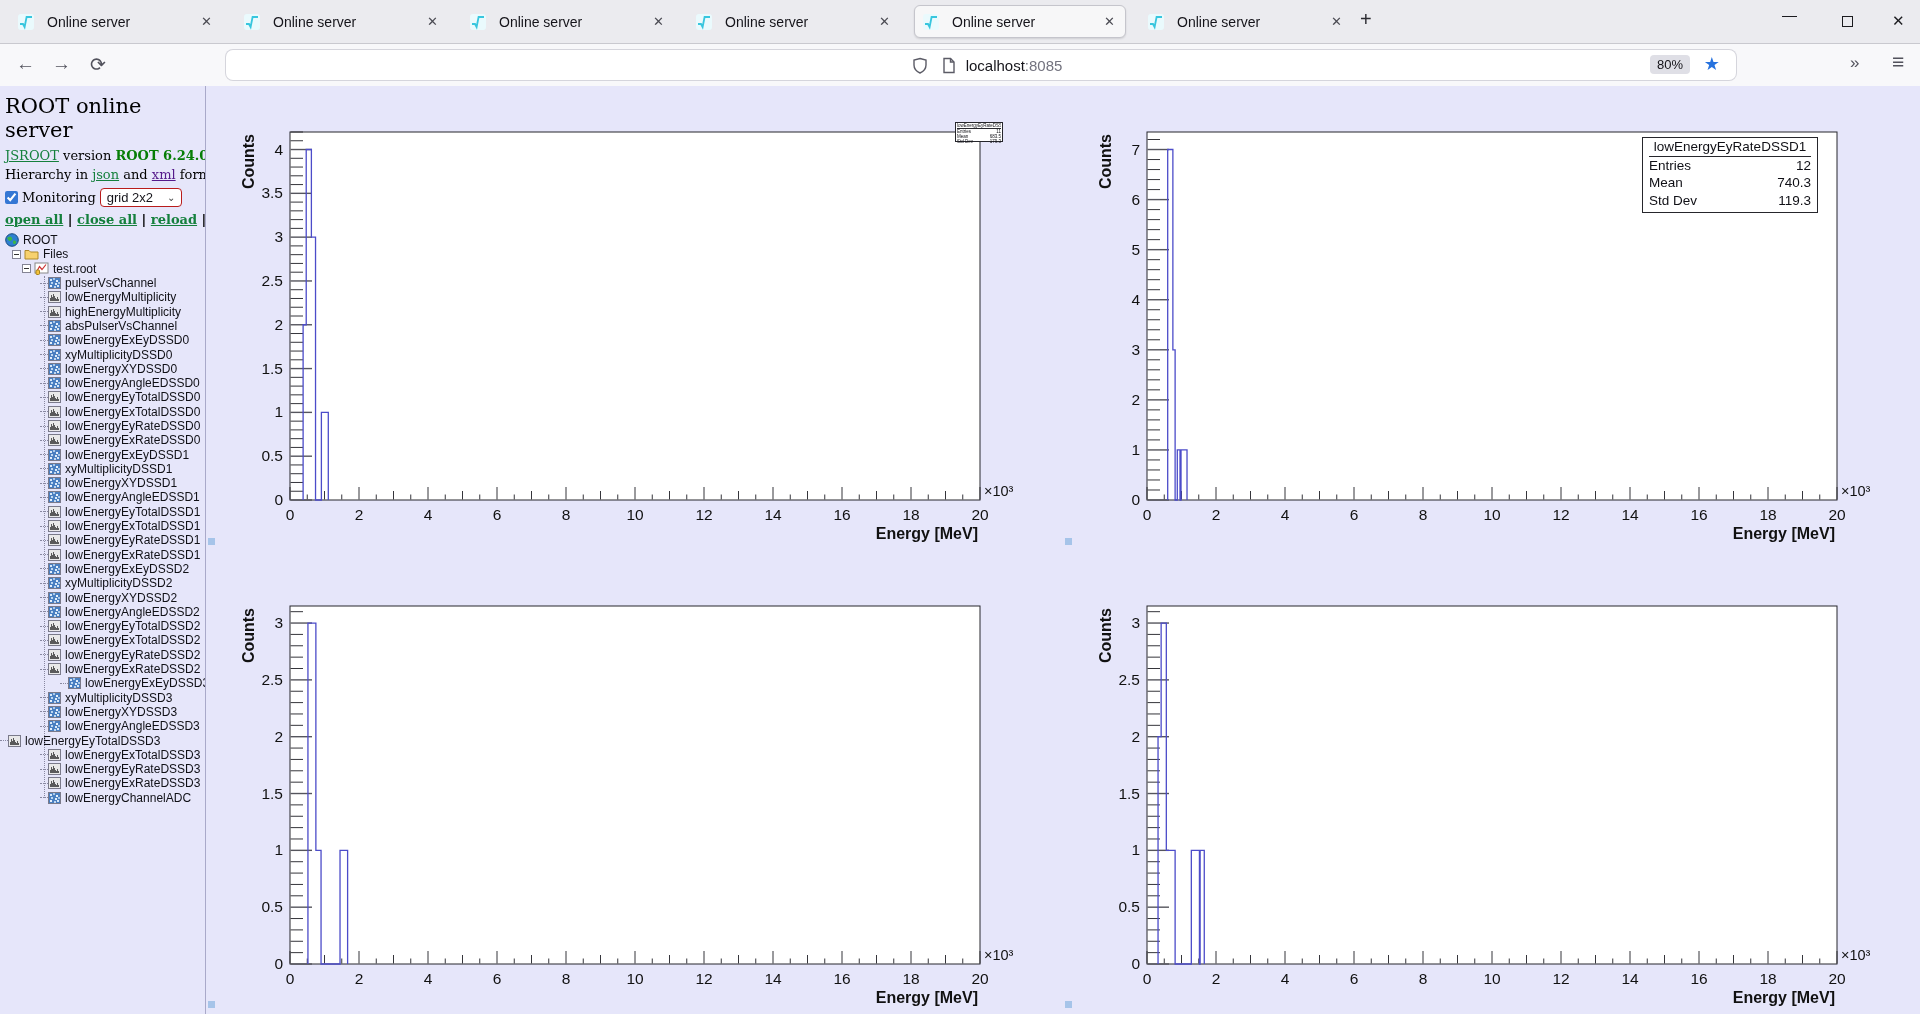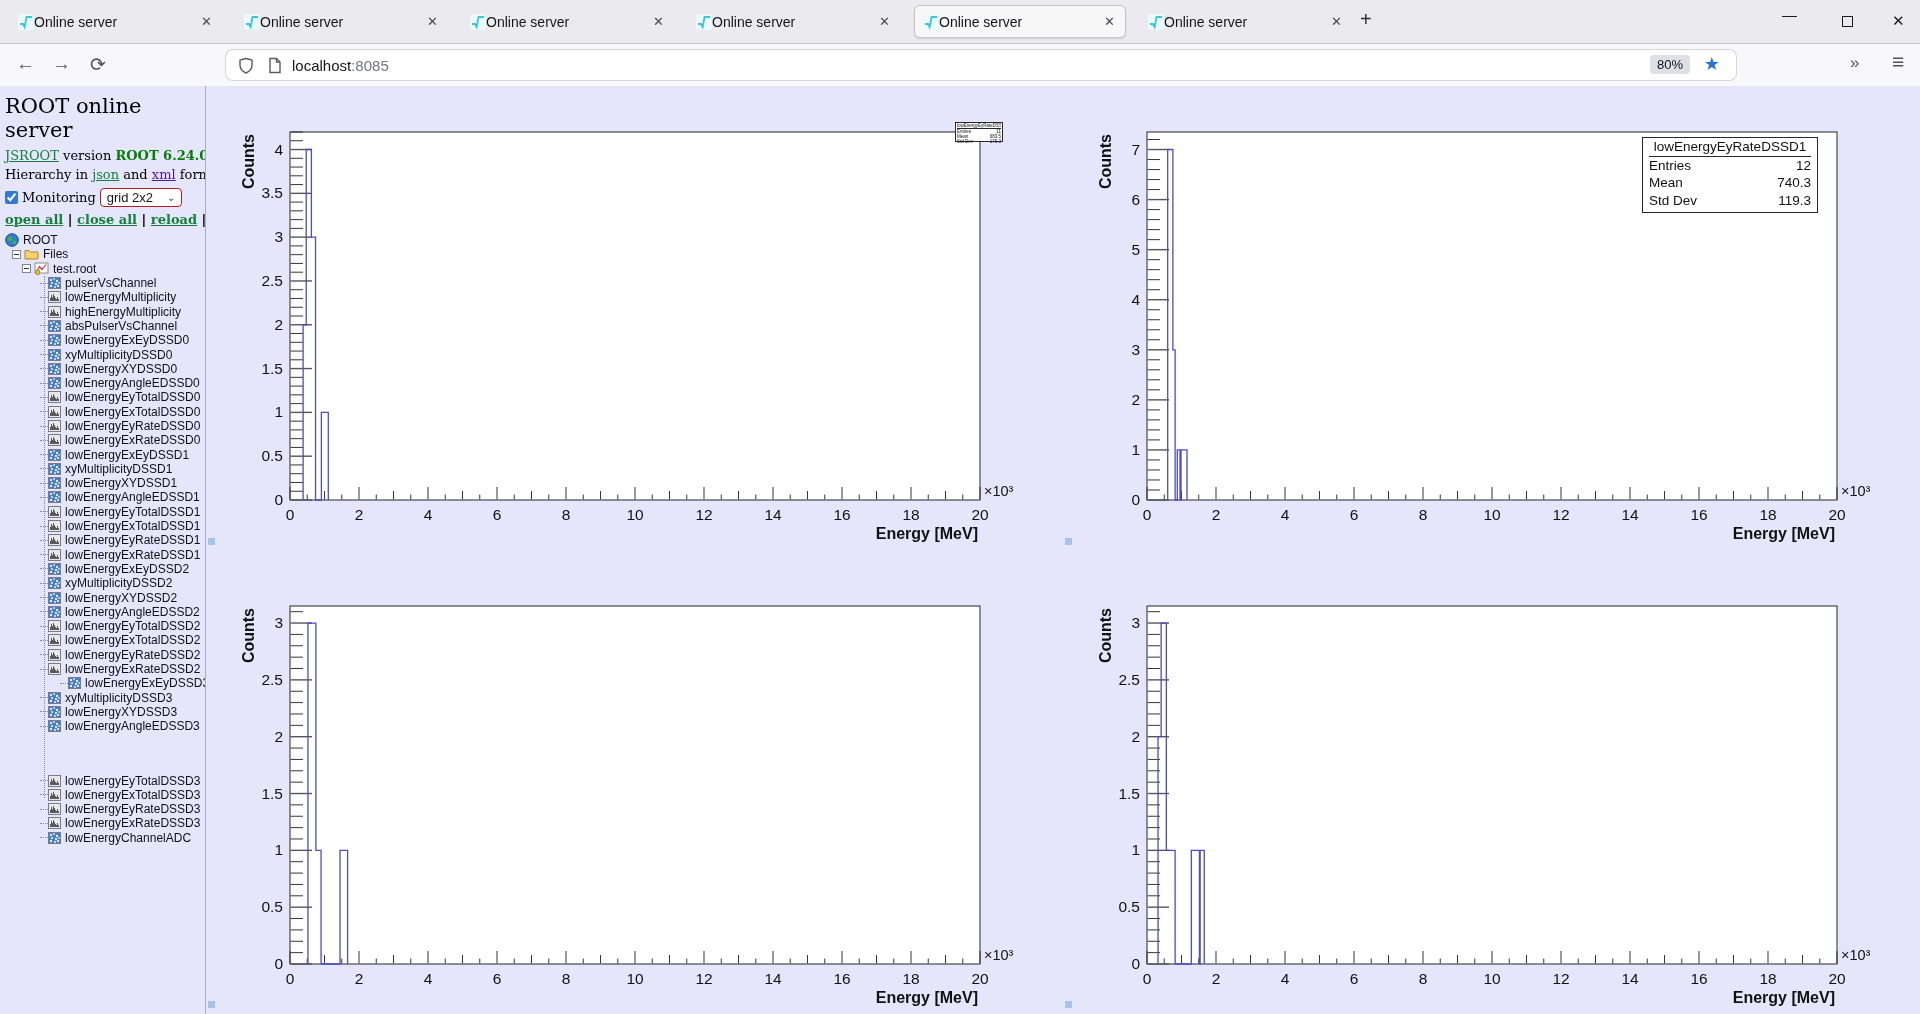--- a/index.html
+++ b/index.html
@@ -1,32 +1,32 @@
 <!DOCTYPE html>
 <html><head>
 <meta charset="utf-8">
 <style>
   html,body{margin:0;padding:0;width:1920px;height:1014px;overflow:hidden;
     font-family:"Liberation Sans",sans-serif;background:#e6e6fa;}
   
   .tabbar{position:absolute;left:0;top:0;width:1920px;height:43px;background:#ebebef;
     border-bottom:1px solid #c9c9cf;}
   .tab{position:absolute;top:5px;height:33px;width:212px;border-radius:6px;
-    display:flex;align-items:center;box-sizing:border-box;padding:0 8px;gap:0;}
+    display:flex;align-items:center;box-sizing:border-box;padding:0 8px;gap:13px;}
   .tab.active{background:#f7f7f8;border:1px solid #c5c5cc;box-shadow:0 1px 2px rgba(0,0,0,.12);}
   .tab .t-label{font-size:14px;color:#15141a;white-space:nowrap;overflow:hidden;flex:1;}
   .tab .t-close{font-size:13px;color:#4a4a52;cursor:default;padding:0 2px;}
   .newtab{position:absolute;top:8px;font-size:20px;color:#2b2b31;}
   .winbtn{position:absolute;top:12px;font-size:15px;color:#1b1b1f;}
   .winbox{position:absolute;top:16px;width:9px;height:9px;border:1.6px solid #1b1b1f;}
   .navbar{position:absolute;left:0;top:44px;width:1920px;height:42px;background:#f8f8fa;
     border-bottom:1px solid #cfcfd4;}
   .navico{position:absolute;top:9px;font-size:19px;color:#52525c;}
   .urlbar{position:absolute;left:226px;top:6px;width:1510px;height:30px;background:#ffffff;
-    border-radius:7px;box-shadow:0 0 0 1px #d5d5dc;display:flex;align-items:center;}
+    border-radius:7px;box-shadow:0 0 0 1px #d5d5dc;display:flex;align-items:center;justify-content:center;}
   .urlbar .u-text{font-size:15px;color:#15141a;margin-left:10px;}
   .urlbar .u-port{color:#73737f;}
   .zoombadge{position:absolute;right:46px;top:5px;background:#dfdfe6;border-radius:4px;
     padding:2px 7px;font-size:13px;color:#15141a;}
   .star{position:absolute;right:16px;top:3px;font-size:18px;color:#2672de;}
   
   .sidebar{position:absolute;left:0;top:86px;width:206px;height:928px;background:#e6e6fa;
     border-right:1px solid #a9a9c9;box-sizing:border-box;overflow:hidden;}
   .sb-title{font-family:"DejaVu Serif",serif;font-size:21px;color:#000;margin:8px 0 6px 5px;}
   .sb-line{font-family:"DejaVu Serif",serif;font-size:13px;color:#000;margin:4px 0 4px 5px;
@@ -683,21 +683,21 @@
           <rect x="8" y="3" width="2" height="2" fill="#e6f0fb"></rect>
           <rect x="3" y="5" width="2" height="2" fill="#bcd6f0"></rect>
           <rect x="7" y="6" width="2" height="2" fill="#dcebf9"></rect>
           <rect x="10" y="5" width="2" height="2" fill="#a9c8ea"></rect>
           <rect x="2" y="8" width="2" height="2" fill="#e6f0fb"></rect>
           <rect x="6" y="9" width="2" height="2" fill="#bcd6f0"></rect>
           <rect x="9" y="8" width="2" height="2" fill="#d8e8f8"></rect>
         </svg>
         <span class="lbl">lowEnergyAngleEDSSD3</span>
       </div>
-      <div class="tree-row" style="padding-left: 40px; margin-top: 40px;">
+      <div class="tree-row" style="">
         <span class="stub"></span>
         <svg width="13" height="12" viewBox="0 0 13 12" style="flex:none;">
     <rect x="0.5" y="0.5" width="12" height="11" fill="#e9e9e9" stroke="#7a7a8a"></rect>
           <rect x="2" y="7" width="1" height="3" fill="#5a5a5a"></rect>
           <rect x="3" y="4" width="1" height="6" fill="#5a5a5a"></rect>
           <rect x="4" y="6" width="1" height="4" fill="#5a5a5a"></rect>
           <rect x="5" y="3" width="1" height="7" fill="#5a5a5a"></rect>
           <rect x="6" y="5" width="1" height="5" fill="#5a5a5a"></rect>
           <rect x="7" y="7" width="1" height="3" fill="#5a5a5a"></rect>
           <rect x="8" y="8" width="1" height="2" fill="#5a5a5a"></rect>

